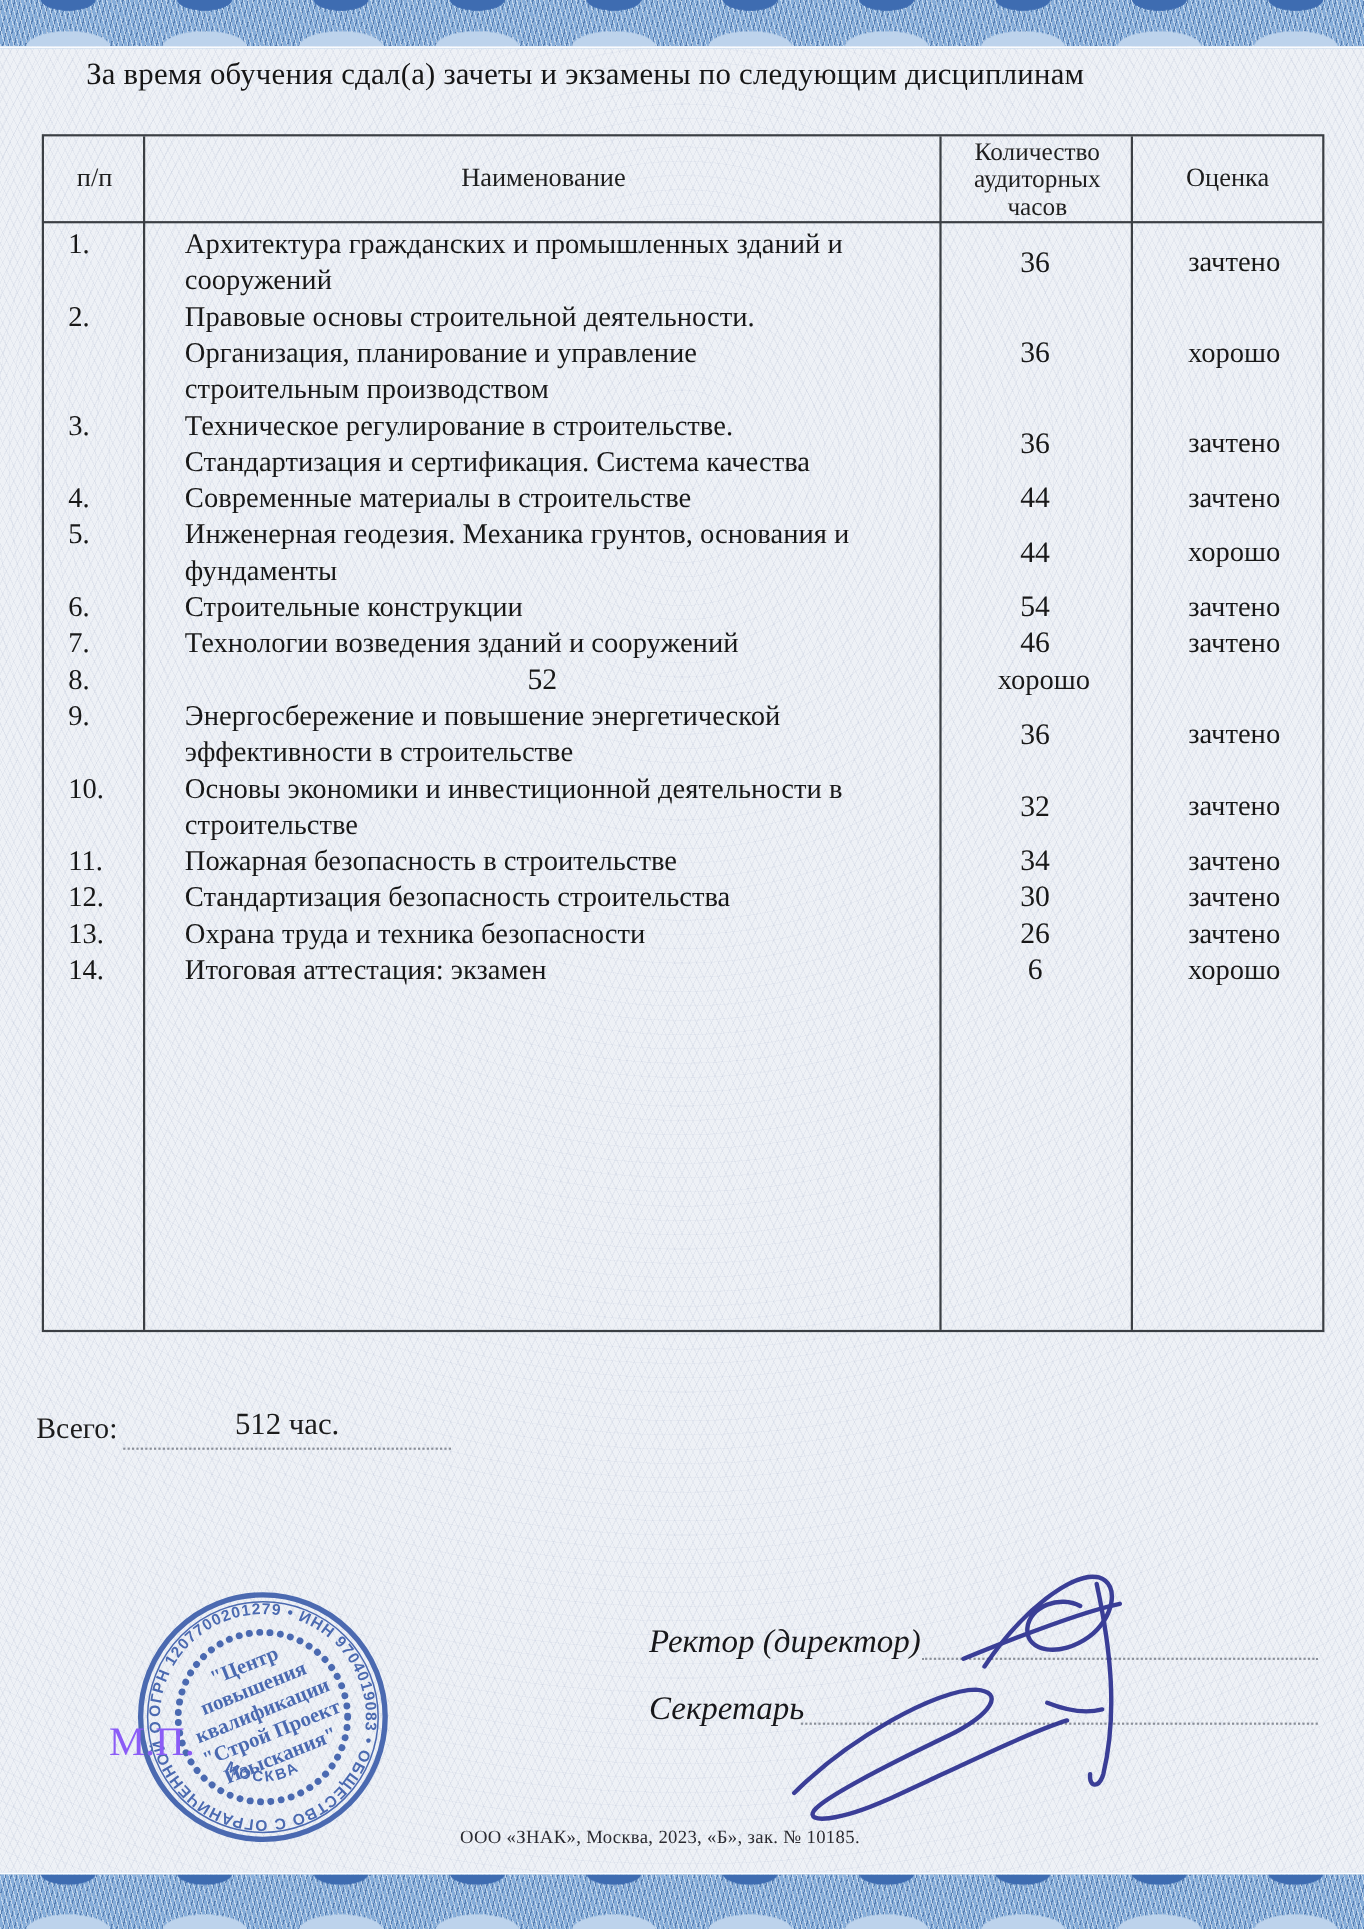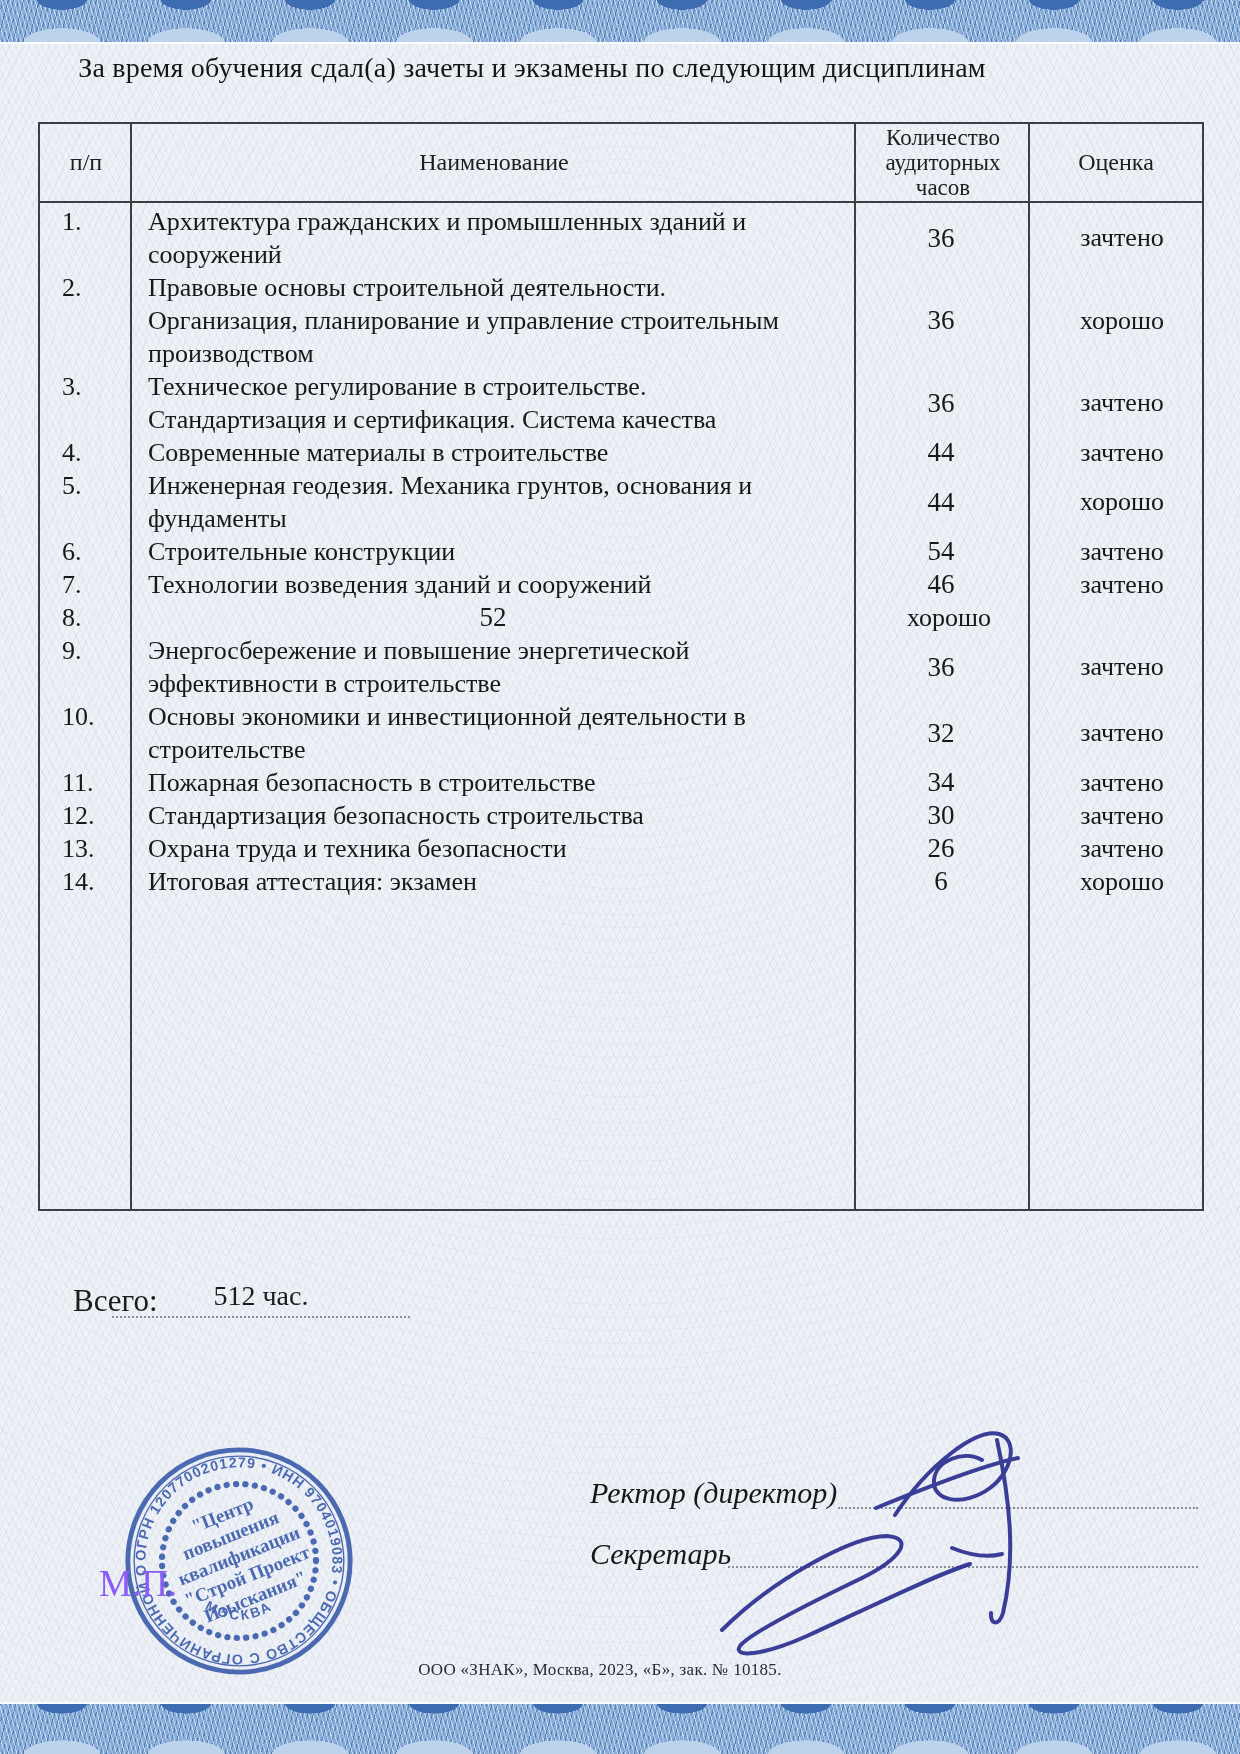--- a/index.html
+++ b/index.html
@@ -37,26 +37,26 @@
   .hsep{position:absolute;left:0;right:0;top:77px;height:2px;background:#3b3f44;}
   .thead{position:absolute;left:0;top:0;right:0;height:77px;display:grid;
     grid-template-columns:92px 724px 174px 1fr;}
   .th{display:flex;align-items:center;justify-content:center;text-align:center;
     font-size:24px;line-height:25px;color:#1e1e1e;}
   .th-hours{font-size:23px;}
   .tbody{position:absolute;left:0;top:79px;right:0;padding-top:2px;}
   .tr{display:grid;grid-template-columns:92px 722px 174px 172px;}
   .td{color:#181818;}
   .td-num{padding-left:22px;font-size:26px;line-height:33px;align-self:start;}
-  .td-name{padding:0 56px 0 16px;font-size:26px;line-height:33px;align-self:start;}
+  .td-name{padding:0 56px 0 36px;font-size:26px;line-height:33px;align-self:start;}
   .td-hours{font-size:27px;text-align:center;align-self:center;}
   .td-grade{font-size:26px;text-align:center;align-self:center;padding-left:16px;}
 
   
-  .totals-label{position:absolute;left:33px;top:1283px;font-size:31px;margin-left:40px;}
+  .totals-label{position:absolute;left:33px;top:1283px;font-size:27px;}
   .totals-line{position:absolute;left:112px;top:1288px;width:298px;height:28px;
     border-bottom:2px dotted #8a8f99;}
   .totals-value{position:absolute;left:112px;top:1280px;width:298px;text-align:center;
     font-size:28px;}
 
   
   .sig-label{position:absolute;font-size:30px;font-style:italic;color:#17171a;}
   .rector-label{left:590px;top:1476px;}
   .secretary-label{left:590px;top:1537px;}
   .sig-line{position:absolute;height:2px;border-bottom:2px dotted #8a8f99;}

